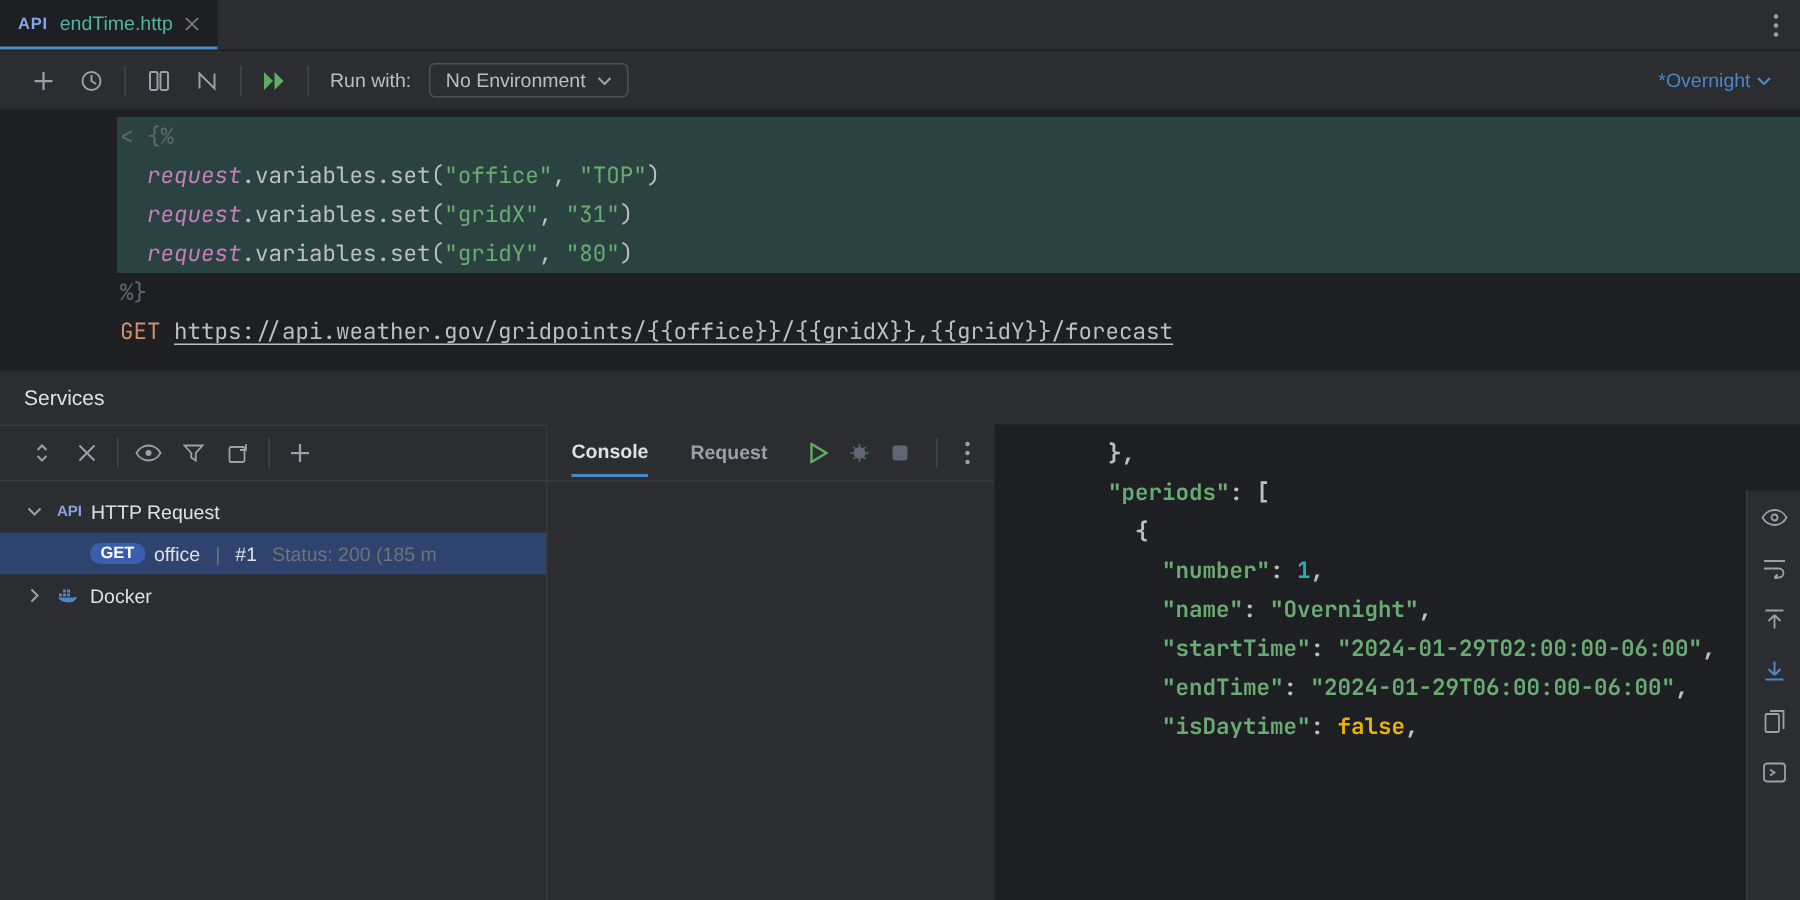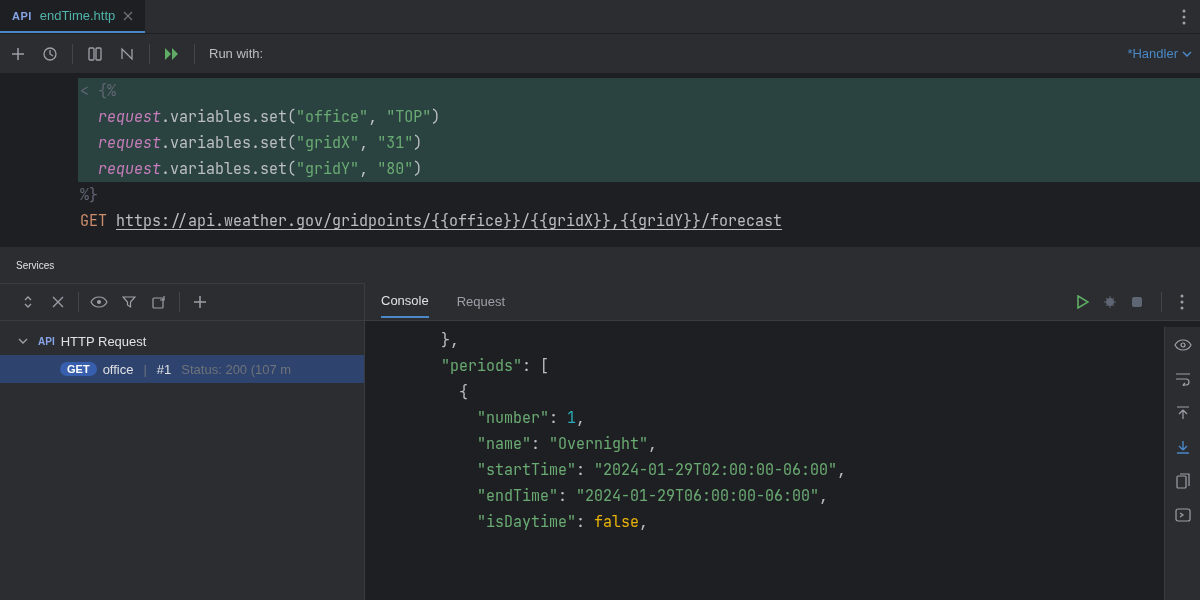--- a/index.html
+++ b/index.html
@@ -12,21 +12,21 @@
   .mono { font-family:"JetBrains Mono",Consolas,monospace; }
   
   .tabbar { height:34px; background:#2b2d30; display:flex; align-items:stretch; border-bottom:1px solid #1e1f22;}
   .tab { display:flex; align-items:center; gap:8px; padding:0 12px; border-bottom:2px solid #4a88c7; background:#1e1f22;}
   .tab .ext { color:#88a4e8; font-weight:600; font-size:11px; letter-spacing:0.5px;}
   .tab .name { color:#4fb4a9; }
   .tab .close { color:#6f737a; cursor:pointer;}
   .tabbar .spacer{flex:1;}
   .tabbar .kebab{display:flex;align-items:center;padding:0 14px;color:#9da0a8;}
   
-  .toolbar{height:40px;background:#2b2d30;border-bottom:1px solid #1e1f22;display:flex;align-items:center;padding:0 4px;gap:4px;}
+  .toolbar{height:40px;background:#2b2d30;border-bottom:1px solid #1e1f22;display:flex;align-items:center;padding:0 15px;gap:4px;}
   .tb-icon{width:28px;height:28px;display:flex;align-items:center;justify-content:center;color:#9da0a8;border-radius:4px;}
   .tb-icon.green{color:#5fad65;}
   .vsep{width:1px;height:20px;background:#43454a;margin:0 4px;}
   .runwith{color:#bcbec4;margin-left:6px;margin-right:8px;}
   .env-select{display:flex;align-items:center;gap:8px;border:1px solid #4e5157;border-radius:4px;padding:3px 10px;color:#bcbec4;}
   .toolbar .spacer{flex:1;}
   .examples{color:#4a88c7;display:flex;align-items:center;gap:4px;margin-right:4px;}
   
   .editor-wrap{position:relative;flex:0 0 auto;}
   .editor{background:#1e1f22;padding:4px 0 12px 78px;font-size:15px;line-height:26px;position:relative;}
@@ -38,34 +38,34 @@
   .tk-var{color:#c77dbb;font-style:italic;}
   .tk-dot{color:#bcbec4;}
   .tk-method{color:#bcbec4;}
   .tk-str{color:#6aab73;}
   .tk-punc{color:#bcbec4;}
   .tk-kw{color:#cf8e6d;}
   .tk-url{color:#bcbec4;text-decoration:underline;text-underline-offset:3px;}
   .tk-dim{color:#5f6673;}
   
   .services{flex:1;display:flex;flex-direction:column;border-top:1px solid #1e1f22;background:#2b2d30;min-height:0;}
-  .services-header{height:36px;display:flex;align-items:center;padding:0 16px;color:#dfe1e5;font-size:10px;}
+  .services-header{height:36px;display:flex;align-items:center;padding:0 16px;color:#dfe1e5;font-size:14px;}
   .services-toolbar{height:38px;display:flex;align-items:center;padding:0 14px;gap:2px;border-top:1px solid #393b40;border-bottom:1px solid #393b40;}
   
   .tree{width:365px;background:#2b2d30;padding-top:6px;overflow:hidden;border-right:1px solid #393b40;}
   .tree-row{display:flex;align-items:center;height:28px;padding-left:18px;gap:6px;color:#dfe1e5;}
   .tree-row .chev{width:14px;color:#9da0a8;}
   .tree-row.sel{background:#2e436e;}
   .tree-row .api-ico{color:#88a4e8;font-size:10px;font-weight:700;}
   .badge-get{background:#375fad;color:#fff;font-size:11px;font-weight:600;padding:1px 7px;border-radius:9px;}
   .tree-row .dim{color:#6f737a;}
   .tree-row .vbar{color:#6f737a;margin:0 4px;}
   .docker-ico{width:16px;height:16px;}
   
-  .resp{flex:1;display:flex;flex-direction:column;min-width:0;}
+  .resp{flex:1;display:flex;flex-direction:row;min-width:0;font-weight:bold;}
   .resp-tabs{height:38px;display:flex;align-items:center;gap:28px;padding:0 16px;border-bottom:1px solid #393b40;margin-top:-38px;background:#2b2d30;}
   .resp-tab{color:#9da0a8;padding:8px 0;}
   .resp-tab.active{color:#dfe1e5;border-bottom:2px solid #4a88c7;}
   .resp-tabs .right{margin-left:auto;display:flex;align-items:center;gap:14px;}
   .resp-body{flex:1;overflow:hidden;background:#1e1f22;font-size:15px;line-height:26px;padding:6px 0 0 20px;position:relative;}
   .resp-side{position:absolute;top:44px;right:0;width:36px;bottom:0;background:#2b2d30;border-left:1px solid #393b40;display:flex;flex-direction:column;align-items:center;gap:14px;padding-top:8px;}
   .resp-side .ico{color:#9da0a8;width:20px;height:20px;display:flex;align-items:center;justify-content:center;}
   .resp-side .ico.active{color:#4a88c7;}
   .jk{color:#6aab73;} .jp{color:#bcbec4;} .jn{color:#2aacb8;} .js{color:#6aab73;} .jb{color:#eab308;}
   .services-area{position:relative;flex:1;display:flex;min-height:0;}
@@ -120,23 +120,29 @@
     </div>
   <div class="vsep"></div>
   <div class="tb-icon green">
       <svg width="16" height="14" viewBox="0 0 16 14">
         <path d="M1 1l6 6-6 6z" fill="currentColor"></path>
         <path d="M8 1l6 6-6 6z" fill="currentColor"></path>
       </svg>
     </div>
   <div class="vsep"></div>
   <span class="runwith">Run with:</span>
+  <div class="env-select">
+    <span>No Environment</span>
+    <svg width="10" height="6" viewBox="0 0 10 6">
+        <path d="M1 1l4 4 4-4" stroke="#9da0a8" stroke-width="1.3" fill="none"></path>
+      </svg>
+  </div>
   <div class="spacer"></div>
   <div class="examples">
-    <span>*Handler</span>
+    <span>*Overnight</span>
     <svg width="10" height="6" viewBox="0 0 10 6">
         <path d="M1 1l4 4 4-4" stroke="#4a88c7" stroke-width="1.5" fill="none"></path>
       </svg>
   </div>
 </div>
 
 <div class="editor-wrap">
   <div class="gutter-border"></div>
   <div class="check">
       <svg width="16" height="16" viewBox="0 0 16 16">
@@ -208,21 +214,39 @@
               </svg>
             </span>
           <span class="api-ico">API</span>
           <span>HTTP Request</span>
         </div>
         <div class="tree-row sel" style="padding-left:60px;">
           <span class="badge-get">GET</span>
           <span>office</span>
           <span class="vbar">|</span>
           <span>#1</span>
-          <span class="dim" style="margin-left:4px;">Status: 200 (107 m</span>
+          <span class="dim" style="margin-left:4px;">Status: 200 (185 m</span>
+        </div>
+        <div class="tree-row">
+          <span class="chev">
+              <svg width="10" height="10" viewBox="0 0 10 10">
+                <path d="M3 1l4 4-4 4" stroke="currentColor" stroke-width="1.4" fill="none"></path>
+              </svg>
+            </span>
+          <svg class="docker-ico" viewBox="0 0 24 18">
+              <g fill="#4a88c7">
+                <rect x="2" y="7" width="3" height="3"></rect>
+                <rect x="6" y="7" width="3" height="3"></rect>
+                <rect x="10" y="7" width="3" height="3"></rect>
+                <rect x="6" y="3" width="3" height="3"></rect>
+                <rect x="10" y="3" width="3" height="3"></rect>
+                <path d="M1 11h15c2 0 4-1 4-1s-1 6-8 6c-6 0-10-3-11-5z"></path>
+              </g>
+            </svg>
+          <span>Docker</span>
         </div>
       </div>
     </div>
 
     <div class="resp">
       <div class="resp-tabs" style="margin-top:0;">
         <div class="resp-tab active">Console</div>
         <div class="resp-tab">Request</div>
         <div class="right">
           <span style="color:#5fad65;">

